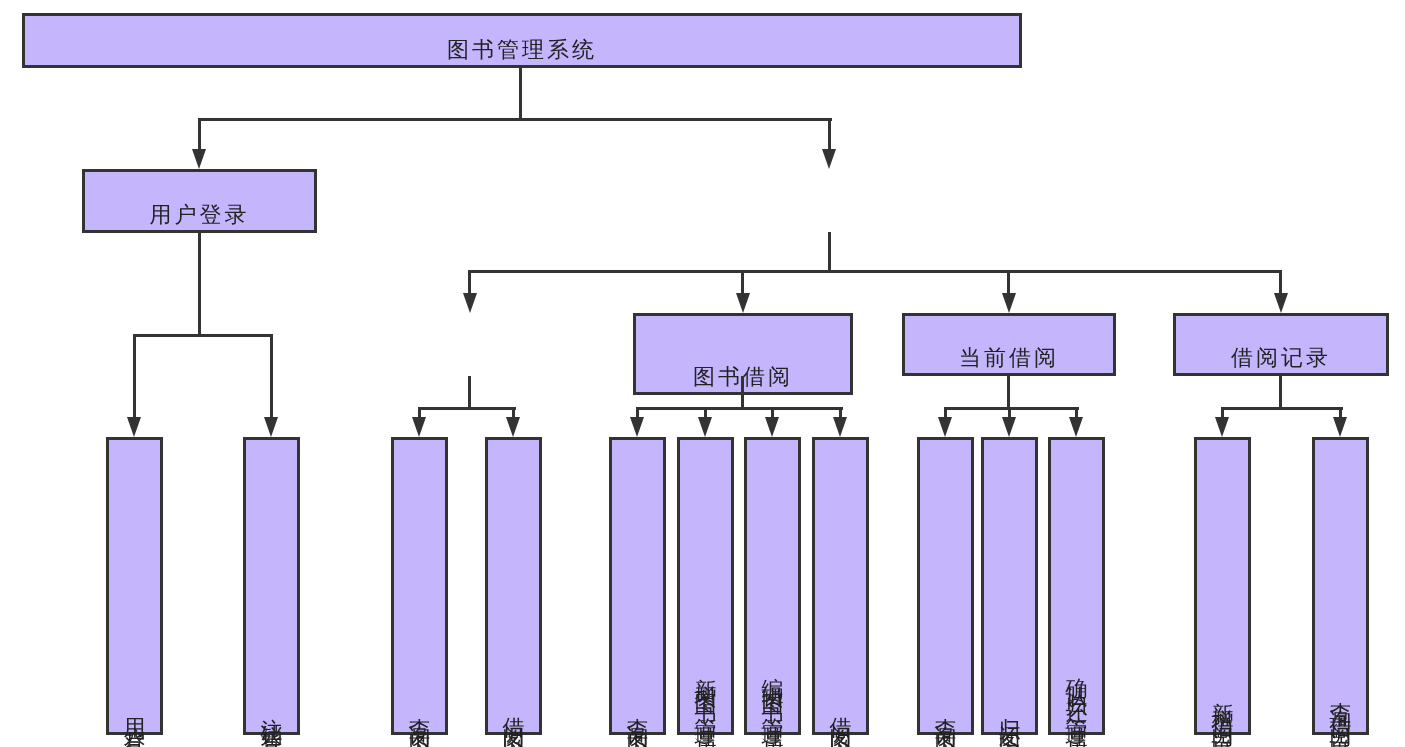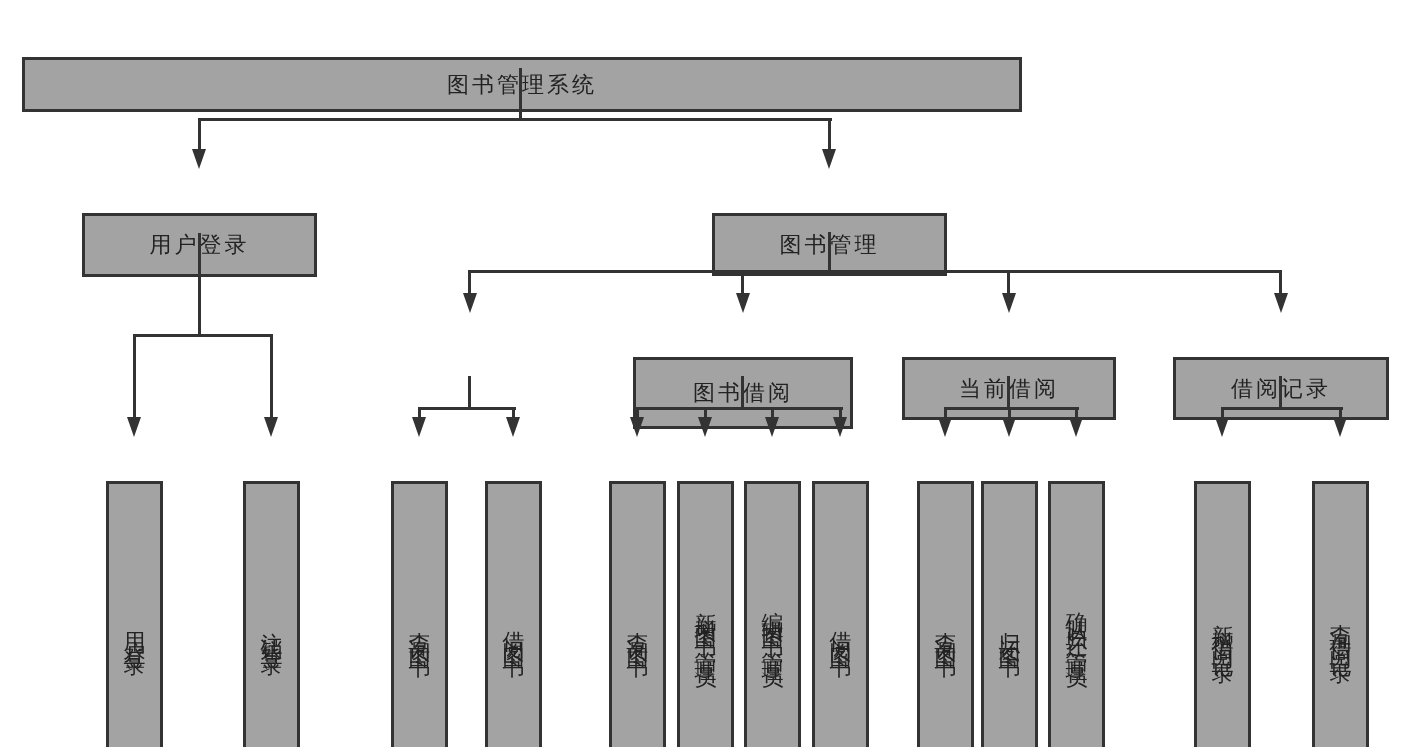--- a/index.html
+++ b/index.html
@@ -8,22 +8,22 @@
     --text:#222222;
     --wm:#a0a0a0;
     --bg:#ffffff;
   }
   html,body{margin:0;padding:0;background:var(--bg);}
   .canvas{
     position:relative;width:1405px;height:747px;background:var(--bg);
     font-family:"Liberation Sans",sans-serif;color:var(--text);overflow:hidden;
   }
   .box{
-    position:absolute;box-sizing:border-box;background:#a3a3a3;
-    border:3px solid var(--border);display:flex;align-items:center;justify-content:center;margin-top:44px;
+    position:absolute;box-sizing:border-box;background:#c4b5fd;
+    border:3px solid var(--border);display:flex;align-items:flex-end;justify-content:center;
   }
   .hbox{font-size:22px;letter-spacing:3px;white-space:nowrap;}
   .vbox .vlabel{
     writing-mode:vertical-rl;text-orientation:mixed;
     font-size:22px;letter-spacing:8px;line-height:1;white-space:nowrap;
   }
   .line{position:absolute;background:var(--line);}
   .arrow{
     position:absolute;width:0;height:0;
     border-left:7px solid transparent;border-right:7px solid transparent;
@@ -40,26 +40,23 @@
 <div class="canvas">
 
   <div class="box hbox" style="left:22px;top:13px;width:1000px;height:55px;">
     <span>图书管理系统</span>
   </div>
 
   <div class="box hbox" style="left:82px;top:169px;width:235px;height:64px;">
     <span>用户登录</span>
   </div>
 
-  <div class="box hbox" style="left:712px;top:169px;width:235px;height:63px;">
-    <span>图书管理</span>
-  </div>
 
 
-  <div class="box hbox" style="left:633px;top:313px;width:220px;height:72px;">
+  <div class="box hbox" style="left:633px;top:313px;width:220px;height:82px;">
     <span>图书借阅</span>
   </div>
 
   <div class="box hbox" style="left:902px;top:313px;width:214px;height:63px;">
     <span>当前借阅</span>
   </div>
 
   <div class="box hbox" style="left:1173px;top:313px;width:216px;height:63px;">
     <span>借阅记录</span>
   </div>

